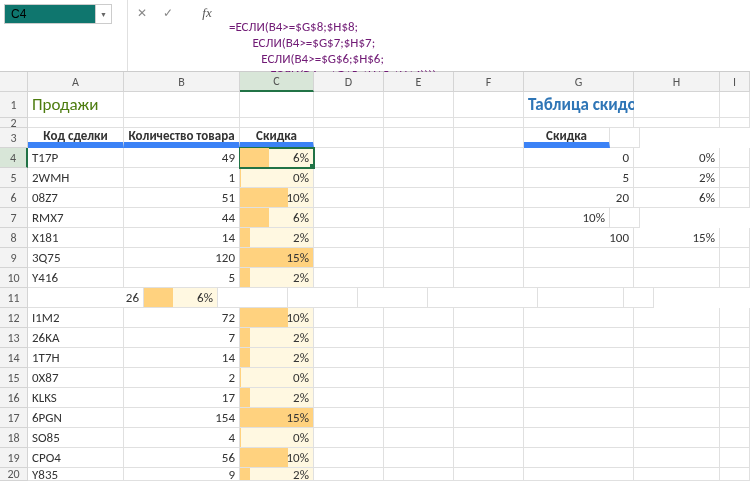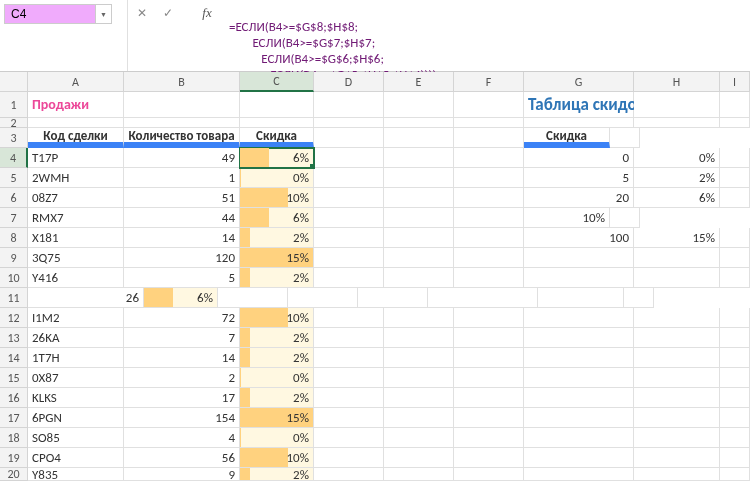--- a/index.html
+++ b/index.html
@@ -1,20 +1,20 @@
 <!DOCTYPE html>
 <html><head>
 <meta charset="utf-8">
 <style>
   * { box-sizing: border-box; margin: 0; padding: 0; }
   body { font-family: Calibri, Arial, sans-serif; font-size: 13px; color: #333; background: #fff; overflow: hidden; }
   
   .formula-bar { display: flex; height: 72px; border-bottom: 1px solid #ccc; background: #fff; }
   .name-box { width: 128px; display: flex; align-items: flex-start; padding: 4px; border-right: 1px solid #e0e0e0; }
-  .name-box-input { width: 92px; height: 20px; border: 1px solid #ccc; padding: 1px 6px; font-size: 12px; background: #f0abfc; }
+  .name-box-input { width: 92px; height: 20px; border: 1px solid #ccc; padding: 1px 6px; font-size: 12px; background: #0f766e; }
   .name-box-arrow { width: 16px; height: 20px; border: 1px solid #ccc; border-left: none; display: flex; align-items: center; justify-content: center; font-size: 7px; color: #666; background:#fff;}
   .fb-btns { display: flex; align-items: flex-start; padding: 4px 6px; gap: 10px; }
   .fb-btn { width: 16px; height: 18px; display: flex; align-items: center; justify-content: center; color: #888; font-size: 12px; }
   .fb-btn.fx { font-style: italic; font-family: 'Times New Roman', serif; color: #555; font-size: 13px; margin-left: 13px; }
   .formula-area { flex: 1; padding: 19px 8px; font-size: 13px; line-height: 16px; white-space: pre; color: #701a75; }
 
   .sheet { position: relative; }
   .col-headers { display: flex; height: 20px; background: #f3f3f3; }
   .corner { width: 28px; border-right: 1px solid #d4d4d4; border-bottom: 1px solid #d4d4d4; background:#f3f3f3;}
   .ch { border-right: 1px solid #d4d4d4; border-bottom: 1px solid #d4d4d4; display: flex; align-items: center; justify-content: center; font-size: 12px; color: #555; background:#f3f3f3;}
@@ -22,21 +22,21 @@
   
   .row { display: flex; height: 20px; }
   .rh { width: 28px; border-right: 1px solid #d4d4d4; border-bottom: 1px solid #d4d4d4; display: flex; align-items: center; justify-content: center; font-size: 12px; color: #555; background: #f3f3f3; }
   .rh.sel { background: #d8e6d8; border-right: 2px solid #217346; }
   .cell { border-right: 1px solid #e0e0e0; border-bottom: 1px solid #e0e0e0; padding: 0 4px; display: flex; align-items: center; font-size: 13px; overflow: hidden; white-space: nowrap; position: relative; background:#fff;}
   .cell.r { justify-content: flex-end; }
   .cell.c { justify-content: center; }
   .cell.bold { font-weight: bold; }
   .cell.hdr { border-bottom: 6px solid #3b82f6; text-align: center; }
   
-  .title-sales { font-size: 14px; font-weight: bold; color: #ec4899; }
+  .title-sales { font-size: 17px; font-weight: normal; color: #4d7c0f; }
   .title-disc { font-size: 17px; font-weight: bold; color: #2e75b6; }
 
   .sel-cell { outline: 2px solid #217346; outline-offset: -1px; z-index: 3; position: relative; background:#fff;}
   .fill-handle { position:absolute; right:-3px; bottom:-3px; width:6px; height:6px; background:#217346; z-index:4;}
 
   .bar { position: absolute; left: 0; top: 0; bottom: 0; background: #ffd27f; z-index: 0; }
   .bar-bg { background: #fff8e1; }
   .val { position: relative; z-index: 1; }
 
   .wA{width:96px} .wB{width:116px} .wC{width:74px} .wD{width:70px} .wE{width:70px} .wF{width:70px} .wG{width:110px} .wH{width:86px} .wI{width:30px}

